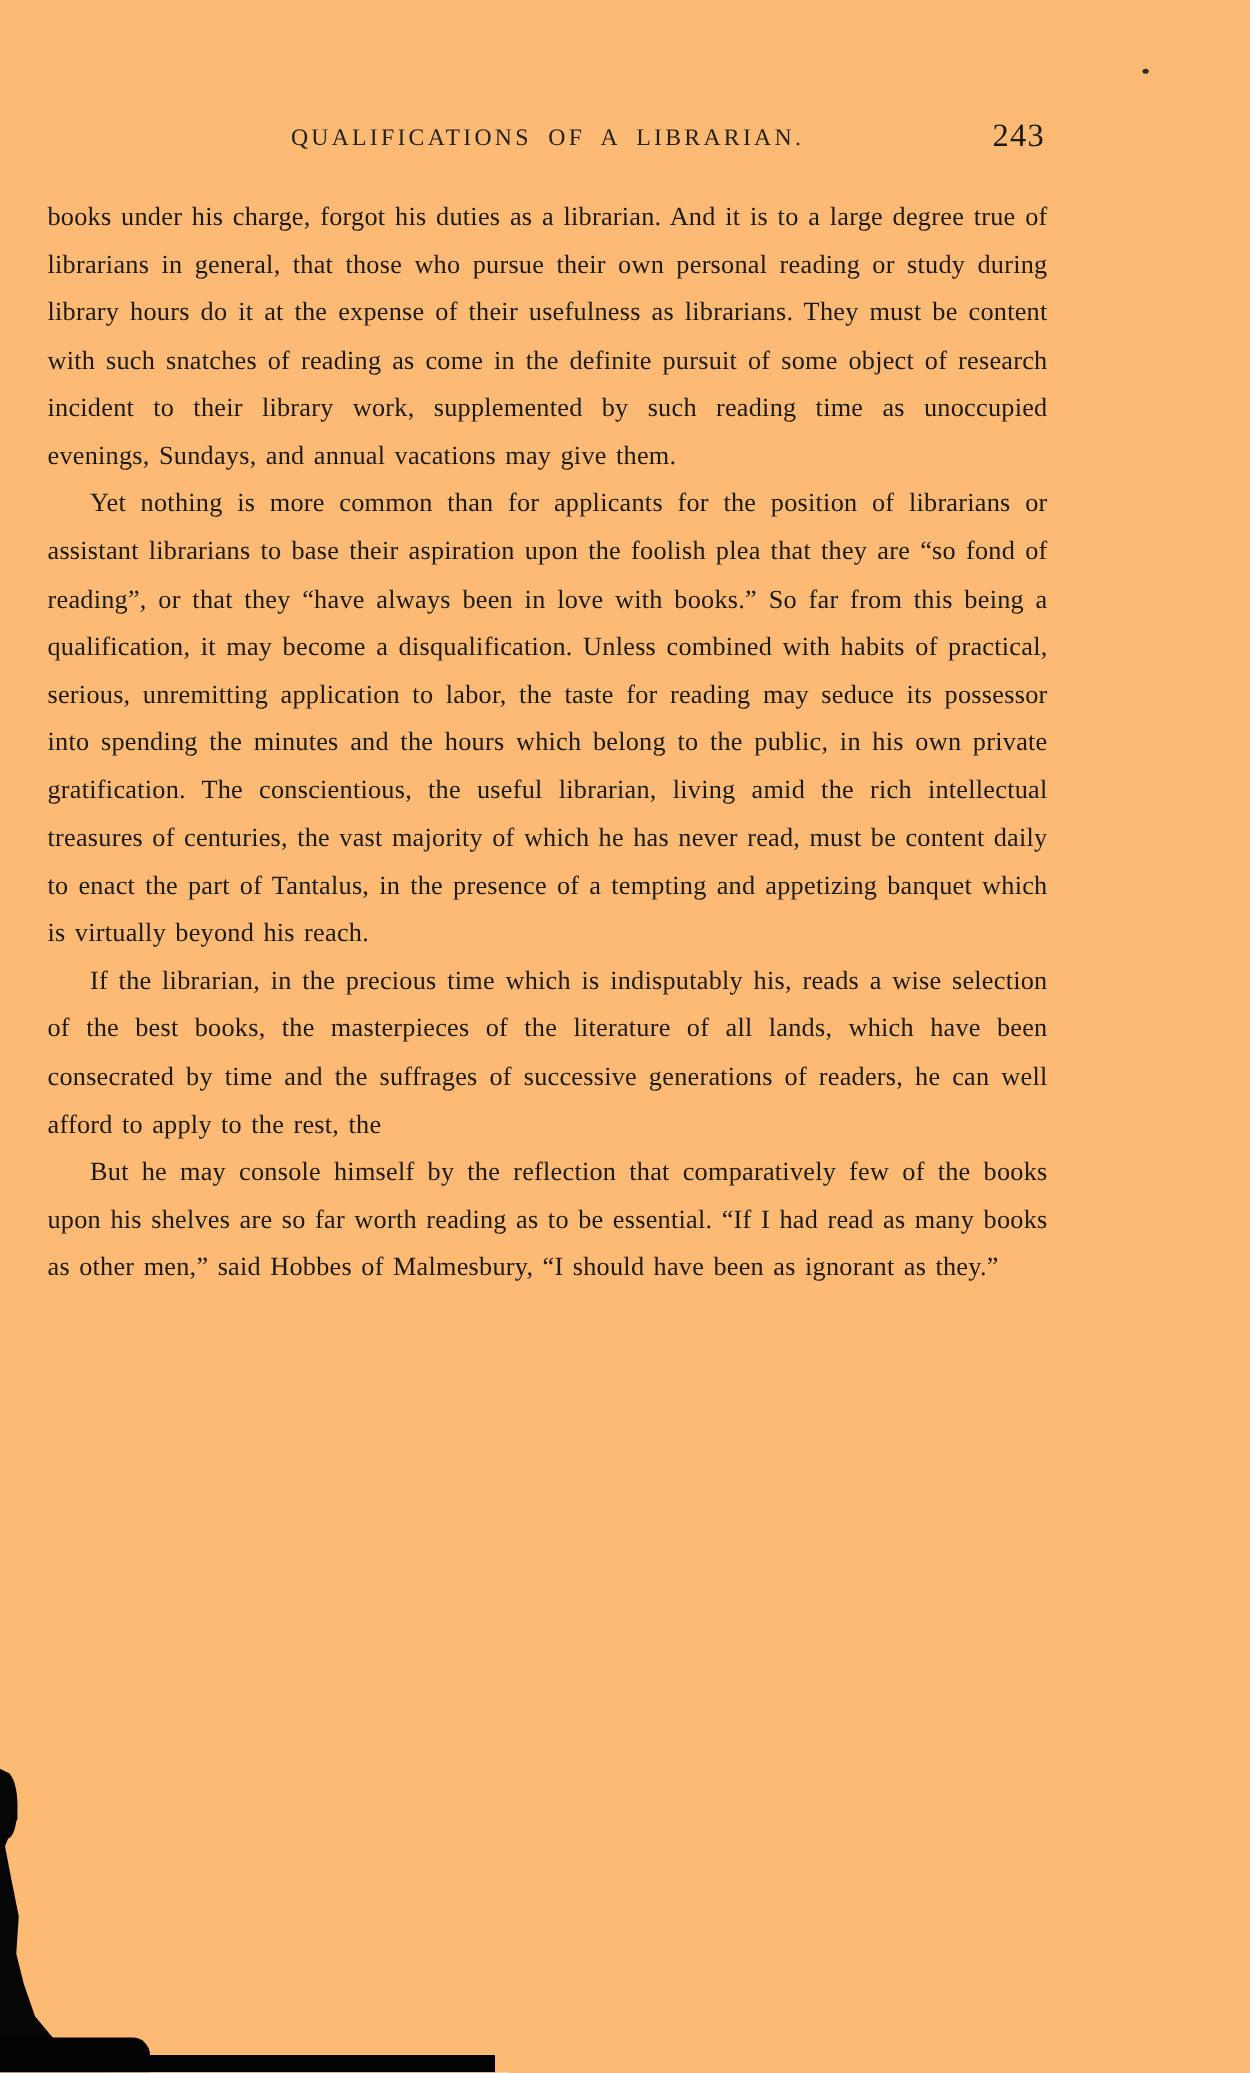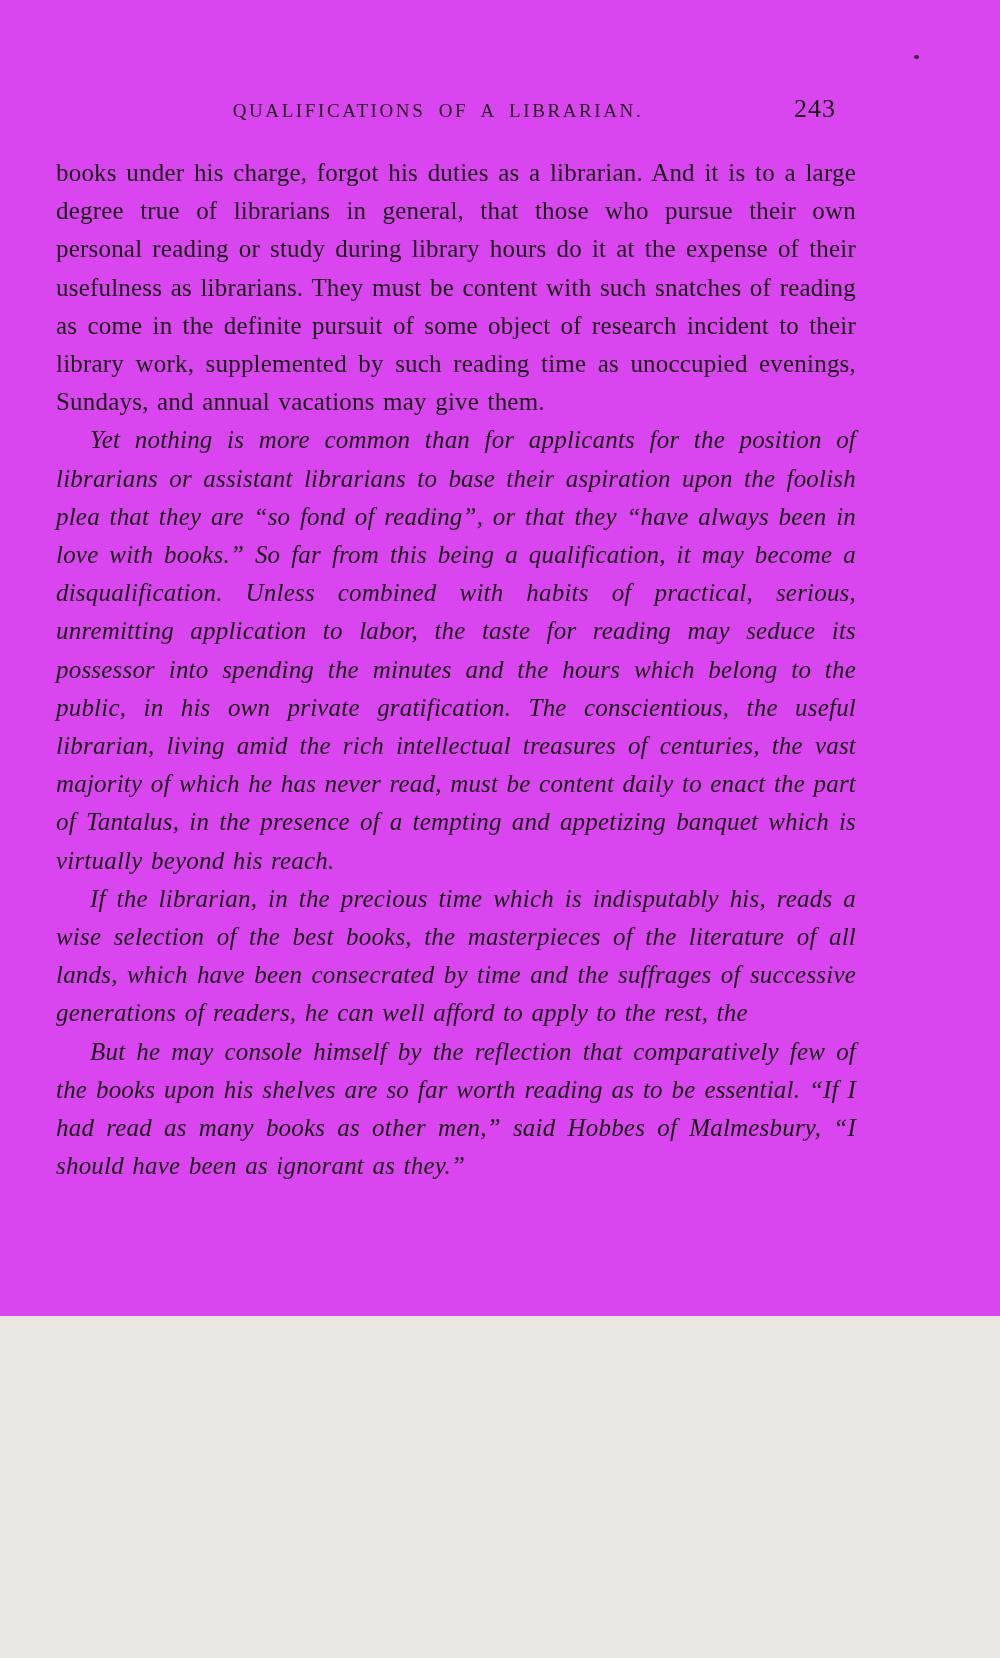--- a/index.html
+++ b/index.html
@@ -3,23 +3,23 @@
 <meta charset="utf-8">
 <style>
   html, body {
     margin: 0;
     padding: 0;
     background: #e9e7e2;
   }
   .page {
     position: relative;
     width: 1000px;
-    height: 1316px;
+    height: 1658px;
     margin: 0 auto;
-    background: #d946ef;
+    background: #fdba74;
     color: #1b1a17;
     font-family: "Liberation Serif", "DejaVu Serif", serif;
     overflow: hidden;
   }
   .running-header {
     position: absolute;
     top: 100px;
     left: 38px;
     width: 800px;
     text-align: center;
@@ -38,34 +38,32 @@
     font-size: 26px;
     letter-spacing: 1px;
     color: #1b1a17;
     text-align: center;
   }
   .text-block {
     position: absolute;
     top: 154px;
     left: 38px;
     width: 800px;
-    font-size: 25px;
+    font-size: 21px;
     line-height: 38.2px;
     text-align: justify;
     word-spacing: 2px;
     letter-spacing: 0.2px;
-    margin-left: 18px;
   }
   .para {
     margin: 0;
     padding: 0;
   }
   .para.indent {
     text-indent: 34px;
-    font-style: italic;
   }
   .ink-dot {
     position: absolute;
     left: 914px;
     top: 55px;
     width: 5px;
     height: 4px;
     background: #2a2a2a;
     border-radius: 50%;
   }

